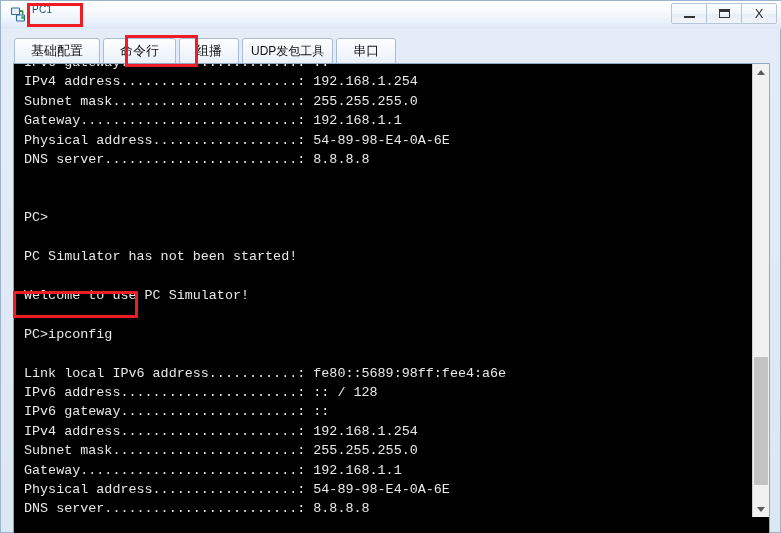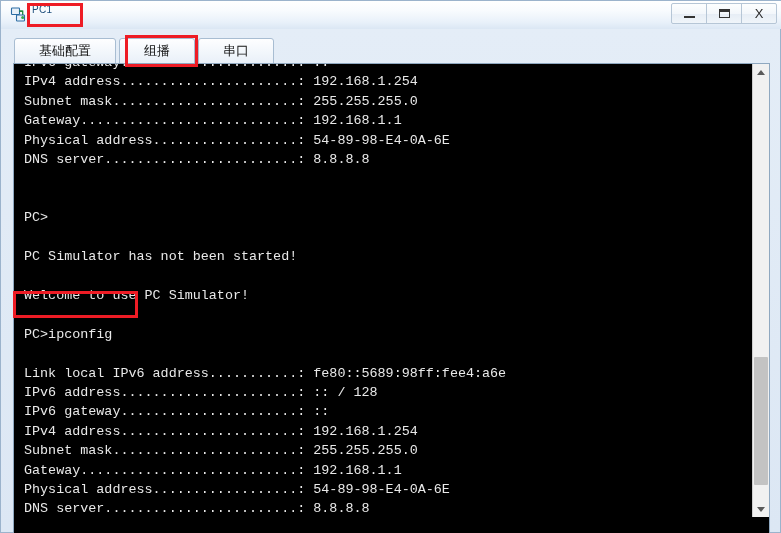--- a/index.html
+++ b/index.html
@@ -97,21 +97,21 @@
     height: 26px;
     box-sizing: border-box;
     border: 1px solid #a8bdd2;
     border-radius: 3px 3px 0 0;
     background: linear-gradient(to bottom, #fefeff 0%, #f4f8fc 45%, #e9f0f8 100%);
     display: flex;
     align-items: center;
     justify-content: center;
     font-size: 13px;
     color: #101010;
-    padding: 0 24px;
+    padding: 0 16px;
     margin-right: 3px;
     font-family: "Liberation Sans", sans-serif;
     white-space: nowrap;
   }
   .tab.t-udp { font-size: 12px; padding: 0 8px; }
 
   
   .term-frame {
     position: absolute;
     left: 12px;
@@ -225,21 +225,23 @@
         </div>
         <div class="win-btn">
           <span class="glyph-max"></span>
         </div>
         <div class="win-btn">X</div>
       </div>
     </div>
 
     <div class="tabstrip">
       <div class="tab">基础配置</div>
+      <div class="tab">命令行</div>
       <div class="tab">组播</div>
+      <div class="tab t-udp">UDP发包工具</div>
       <div class="tab">串口</div>
     </div>
 
     <div class="term-frame">
       <div class="term-inner">
         <pre class="term-text"><span id="term-body">IPv6 gateway......................: ::
 IPv4 address......................: 192.168.1.254
 Subnet mask.......................: 255.255.255.0
 Gateway...........................: 192.168.1.1
 Physical address..................: 54-89-98-E4-0A-6E

